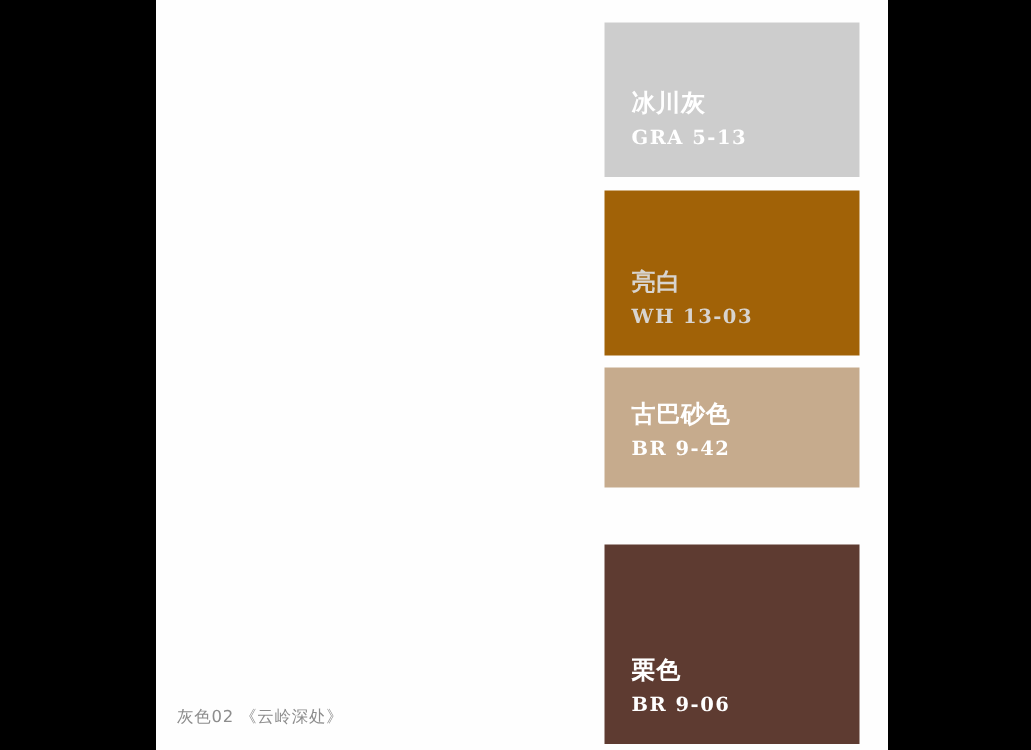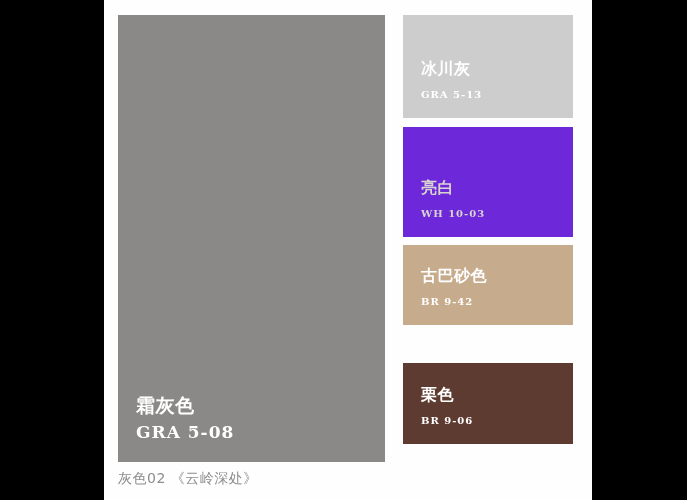--- a/index.html
+++ b/index.html
@@ -66,72 +66,68 @@
   }
   #swatch-main .name { font-size: 19px; bottom: 46px; }
   #swatch-main .code { font-size: 17px; bottom: 20px; }
 
   
   .col-right {
     left: 299px;
     width: 170px;
   }
   .col-right .name { font-size: 16px; }
-  .col-right .code { font-size: 10px; }
+  .col-right .code { font-size: 13px; }
   #swatch-glacier { top: 15px;  height: 103px; }
   #swatch-glacier .name { bottom: 40px; }
   #swatch-glacier .code { bottom: 18px; }
 
   #swatch-bright  { top: 127px; height: 110px; }
   #swatch-bright .name { bottom: 40px; }
   #swatch-bright .code { bottom: 18px; }
 
   #swatch-cuba    { top: 245px; height: 80px; }
   #swatch-cuba .name { bottom: 40px; }
   #swatch-cuba .code { bottom: 18px; }
 
-  #swatch-chestnut{ top: 363px; height: 81px; }
+  #swatch-chestnut{ top: 363px; height: 133px; }
   #swatch-chestnut .name { bottom: 40px; }
   #swatch-chestnut .code { bottom: 18px; }
 
   
   #caption {
     position: absolute;
     left: 14px;
     top: 470px;
-    font-size: 14px;
+    font-size: 11px;
     color: #8d8d8d;
     font-family: "DejaVu Sans", "Liberation Sans", sans-serif;
     letter-spacing: 0.5px;
     white-space: nowrap;
   }
 </style>
 </head>
 <body>
 
 <div id="page">
 
   <div class="bar bar-left"></div>
   <div class="bar bar-right"></div>
 
   <div class="canvas">
 
-    <div class="swatch" id="swatch-main" style="background:#8b8987;">
-      <span class="label name" style="color:#ffffff;">霜灰色</span>
-      <span class="label code" style="color:#ffffff;">GRA   5-08</span>
-    </div>
 
     <div class="swatch col-right" id="swatch-glacier" style="background:#cdcdcd;">
       <span class="label name" style="color:#ffffff;">冰川灰</span>
       <span class="label code" style="color:#ffffff;">GRA  5-13</span>
     </div>
 
-    <div class="swatch col-right" id="swatch-bright" style="background:#6d28d9;">
+    <div class="swatch col-right" id="swatch-bright" style="background:#a16207;">
       <span class="label name" style="color:#d8d4cf;">亮白</span>
-      <span class="label code" style="color:#d8d4cf;">WH  10-03</span>
+      <span class="label code" style="color:#d8d4cf;">WH  13-03</span>
     </div>
 
     <div class="swatch col-right" id="swatch-cuba" style="background:#c6ab8d;">
       <span class="label name" style="color:#ffffff;">古巴砂色</span>
       <span class="label code" style="color:#ffffff;">BR   9-42</span>
     </div>
 
     <div class="swatch col-right" id="swatch-chestnut" style="background:#5e3b31;">
       <span class="label name" style="color:#ffffff;">栗色</span>
       <span class="label code" style="color:#ffffff;">BR   9-06</span>

